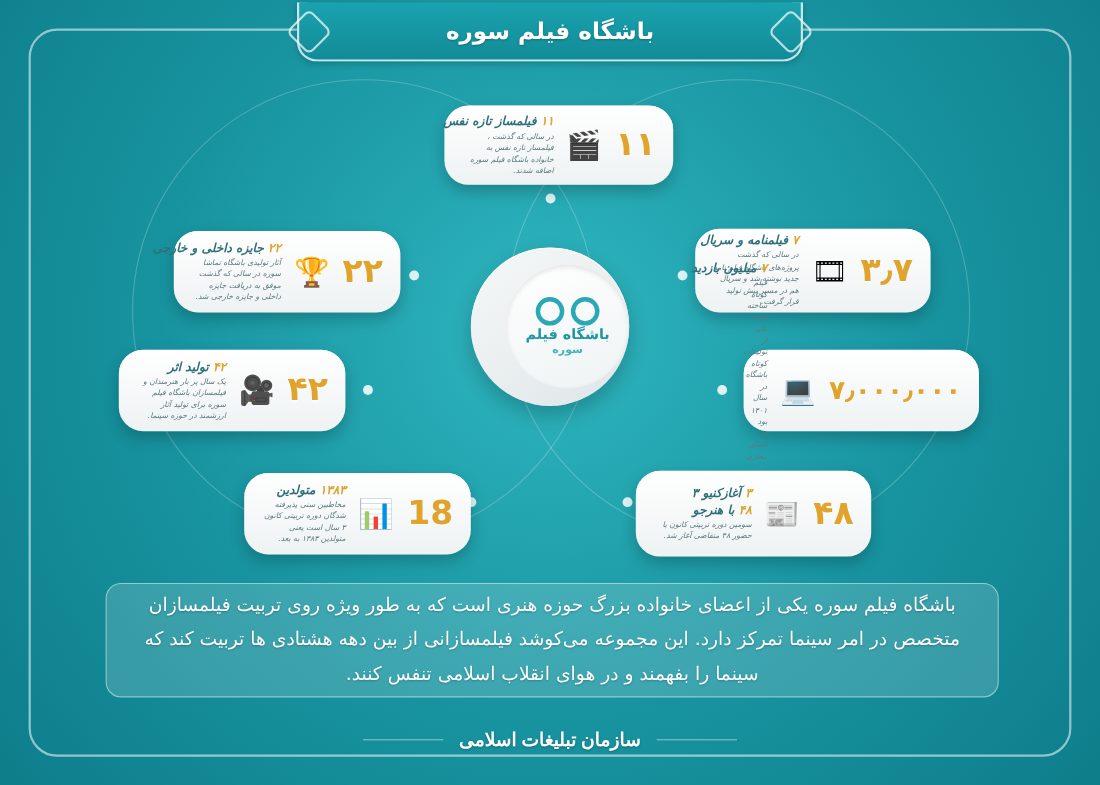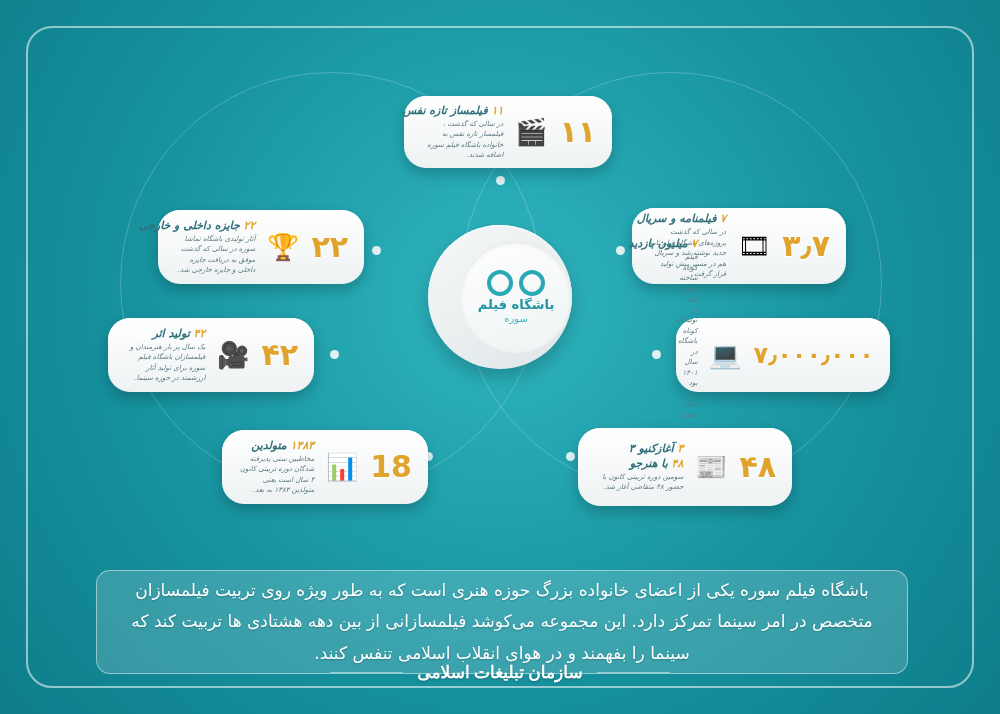--- a/index.html
+++ b/index.html
@@ -75,21 +75,21 @@
   }
   .logo-glyph i{
     position:absolute;top:0;width:26px;height:26px;border-radius:50%;
     border:4px solid #2aa9b5;box-sizing:border-box;
   }
   .logo-glyph i.l{left:0;}
   .logo-glyph i.r{right:0;}
   .logo-text{
     font-size:13px;color:#1f96a2;font-weight:bold;line-height:1.15;text-align:center;
   }
-  .logo-text small{display:block;font-size:10px;color:#3fb4bd;font-weight:normal;}
+  .logo-text small{display:block;font-size:10px;color:#3fb4bd;font-weight:bold;}
 
   
   .card{
     position:absolute;
     background:linear-gradient(180deg,#ffffff 0%,#eef2f3 100%);
     border-radius:22px;
     box-shadow:0 6px 14px rgba(0,0,0,.22), inset 0 1px 0 #fff;
     display:flex;align-items:center;
     padding:8px 10px;
     box-sizing:border-box;
@@ -132,21 +132,21 @@
     background:#ffffff;opacity:.85;
   }
 
   
   .desc{
     position:absolute;left:96px;top:530px;width:812px;height:104px;
     background:rgba(255,255,255,.16);
     border:1px solid rgba(255,255,255,.45);
     border-radius:14px;
     display:flex;align-items:center;justify-content:center;
-    padding:10px 22px;box-sizing:border-box;margin-top:40px;
+    padding:10px 22px;box-sizing:border-box;
   }
   .desc p{
     margin:0;color:#ffffff;font-size:17px;line-height:1.85;text-align:center;
     text-shadow:0 1px 2px rgba(0,0,0,.22);
   }
 
   
   .footer{
     position:absolute;left:50%;bottom:14px;transform:translateX(-50%);
     width:340px;height:56px;
@@ -165,20 +165,27 @@
 </head>
 <body>
 
 <div class="canvas">
 
   <div class="ring a"></div>
   <div class="ring b"></div>
 
   <div class="frame"></div>
 
+  <div class="title-wrap">
+    <div class="title-orn l"></div>
+    <div class="title-orn r"></div>
+    <div class="title-plate">
+      <span>باشگاه فیلم سوره</span>
+    </div>
+  </div>
 
   <div class="logo-outer">
     <div class="logo-inner">
       <div class="logo-glyph">
         <i class="l"></i>
           <i class="r"></i>
       </div>
       <div class="logo-text">
         <span>باشگاه فیلم</span>
         <small>سوره</small>

